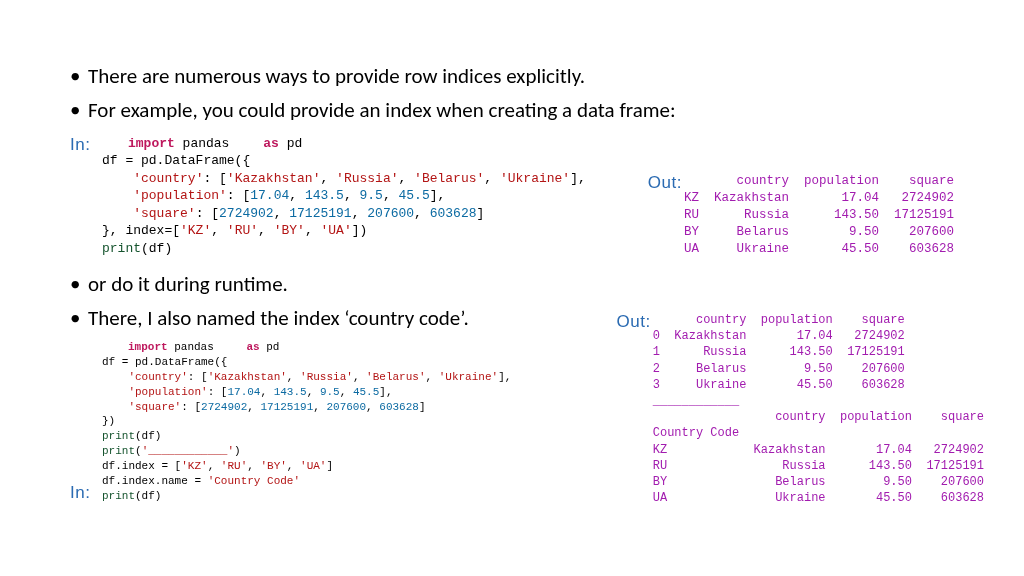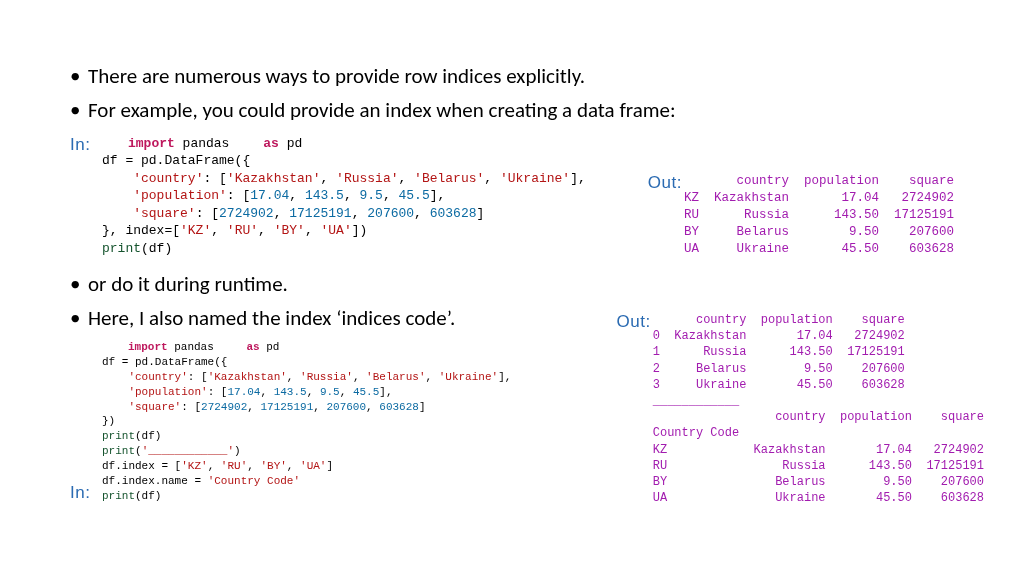--- a/index.html
+++ b/index.html
@@ -98,21 +98,21 @@
       <pre class="out">       country  population    square
 KZ  Kazakhstan       17.04   2724902
 RU      Russia      143.50  17125191
 BY     Belarus        9.50    207600
 UA     Ukraine       45.50    603628</pre>
     </div>
   </div>
 
   <div style="height:10px;"></div>
   <div class="bullet">or do it during runtime.</div>
-  <div class="bullet">Here, I also named the index ‘indices code’.</div>
+  <div class="bullet">There, I also named the index ‘country code’.</div>
 
   <div class="block2-out">
     <div class="io-label">Out:</div>
     <pre class="out small">      country  population    square
 0  Kazakhstan       17.04   2724902
 1      Russia      143.50  17125191
 2     Belarus        9.50    207600
 3     Ukraine       45.50    603628
 ____________
                  country  population    square

